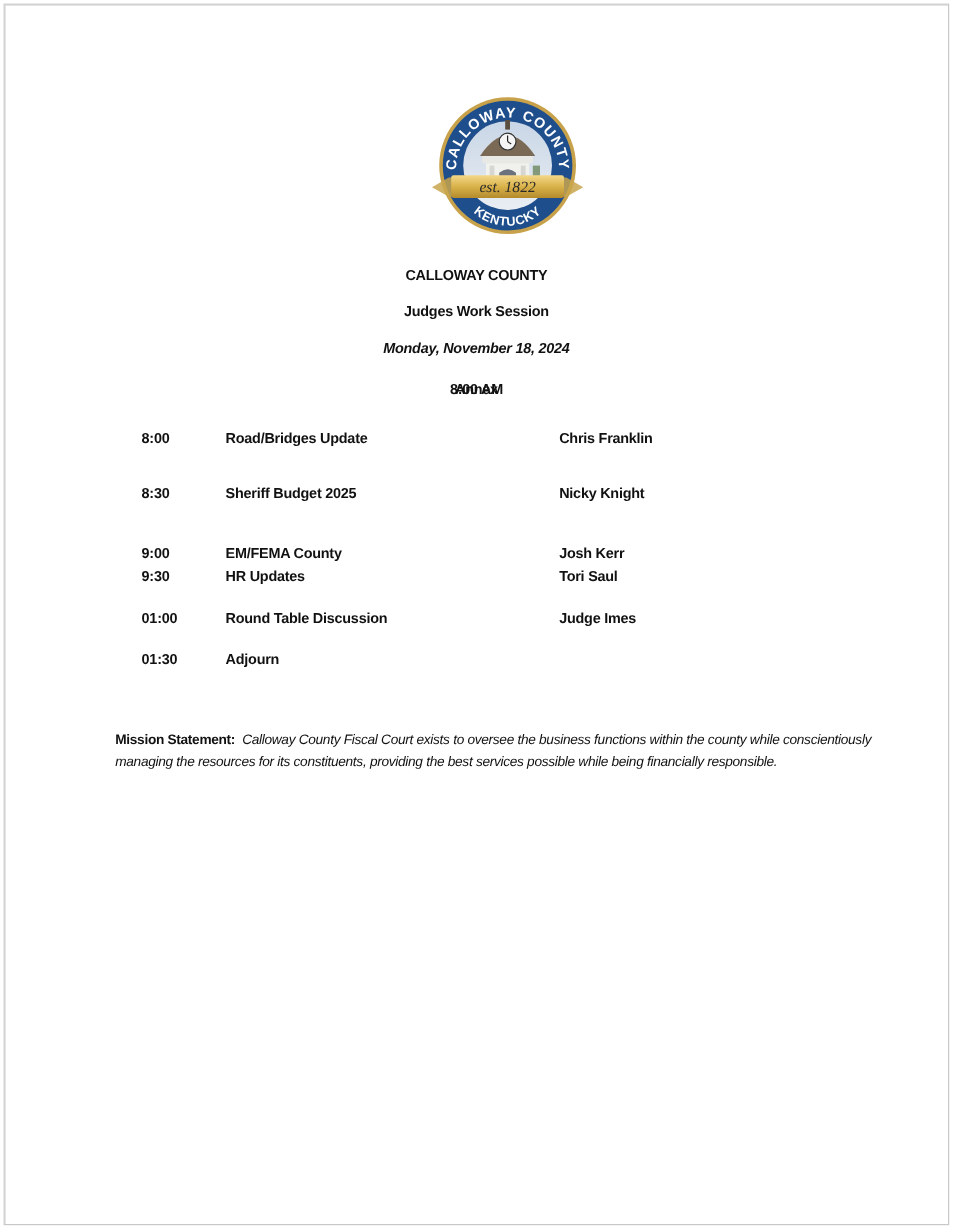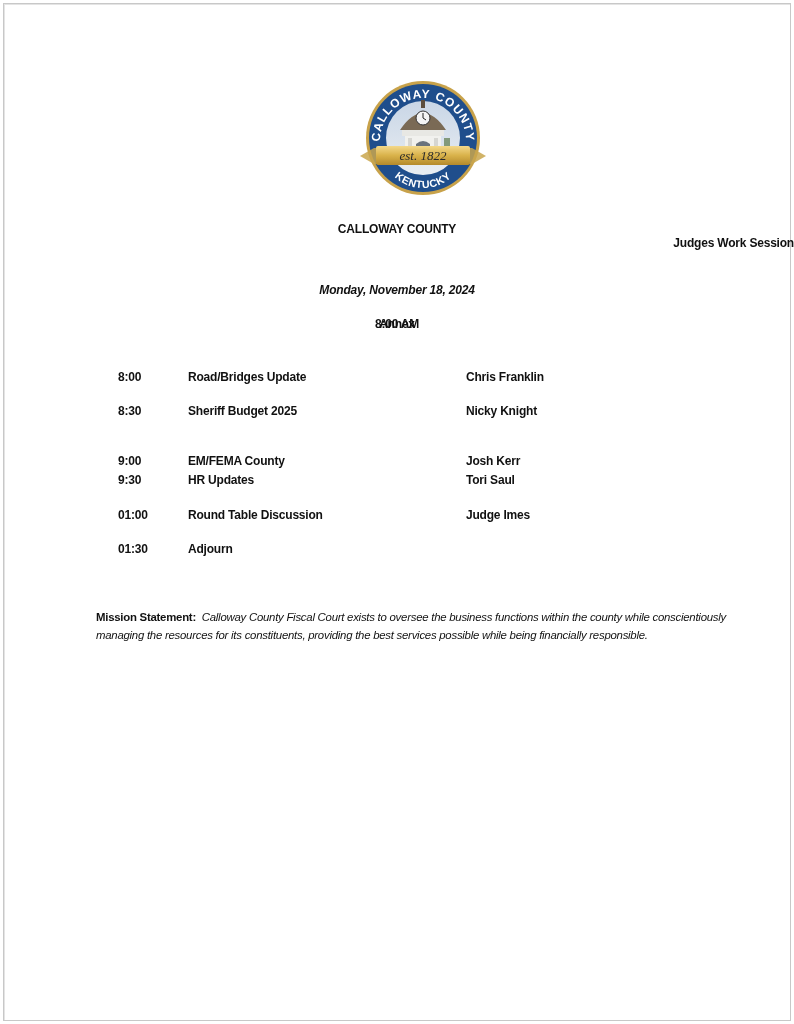--- a/index.html
+++ b/index.html
@@ -70,27 +70,27 @@
     <rect x="16" y="68" width="94" height="19" rx="2" fill="url(#gold)"></rect>
     <text x="63" y="82" text-anchor="middle" font-family="Liberation Serif, serif" font-style="italic" font-size="13" fill="#2a2a2a">est. 1822</text>
     <text font-family="Liberation Sans, sans-serif" font-weight="bold" font-size="10.5" fill="#ffffff" letter-spacing="0.5">
       <textPath href="#arcBot" startOffset="50%" text-anchor="middle">KENTUCKY</textPath>
     </text>
   </svg>
 
 </div>
 
 <div class="hdr" style="top:222px;">CALLOWAY COUNTY</div>
-<div class="hdr" style="top:236px;text-align:right;">Judges Work Session</div>
+<div class="hdr" style="top:252px;">Judges Work Session</div>
 <div class="hdr" style="top:283px;font-style:italic;">Monday, November 18, 2024</div>
 <div class="hdr" style="top:317px;">8:00 AM</div>
 <div class="hdr" style="top:317px;">Annex</div>
 
 <div>
-  <div class="row" style="top:370px;">
+  <div class="row" style="top:358px;">
     <span class="c-time">8:00</span>
     <span class="c-item">Road/Bridges Update</span>
     <span class="c-pres">Chris Franklin</span>
   </div>
   <div class="row" style="top:404px;">
     <span class="c-time">8:30</span>
     <span class="c-item">Sheriff Budget 2025</span>
     <span class="c-pres">Nicky Knight</span>
   </div>
   <div class="row" style="top:454px;">

